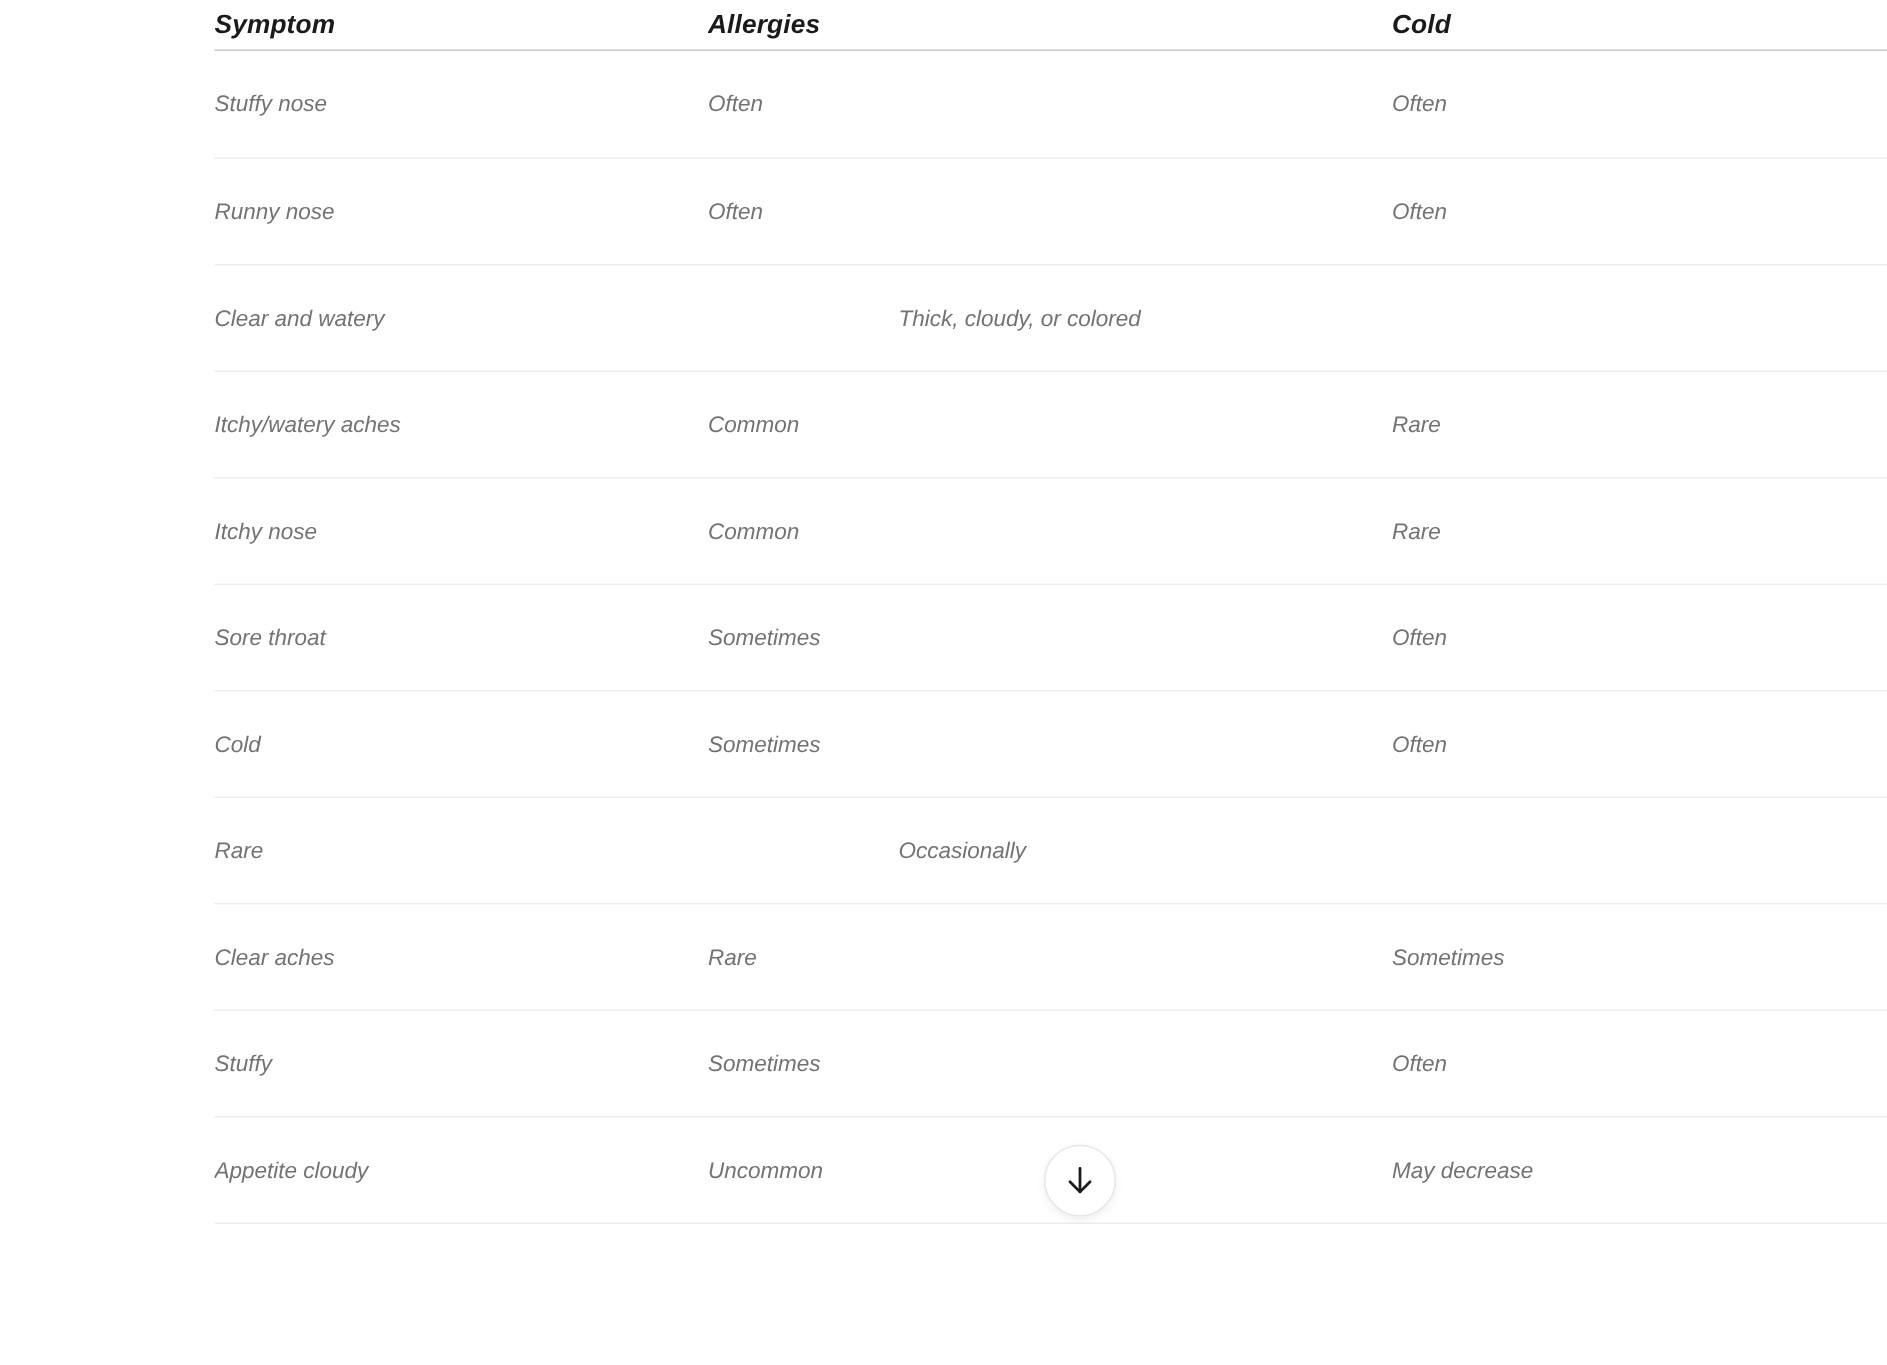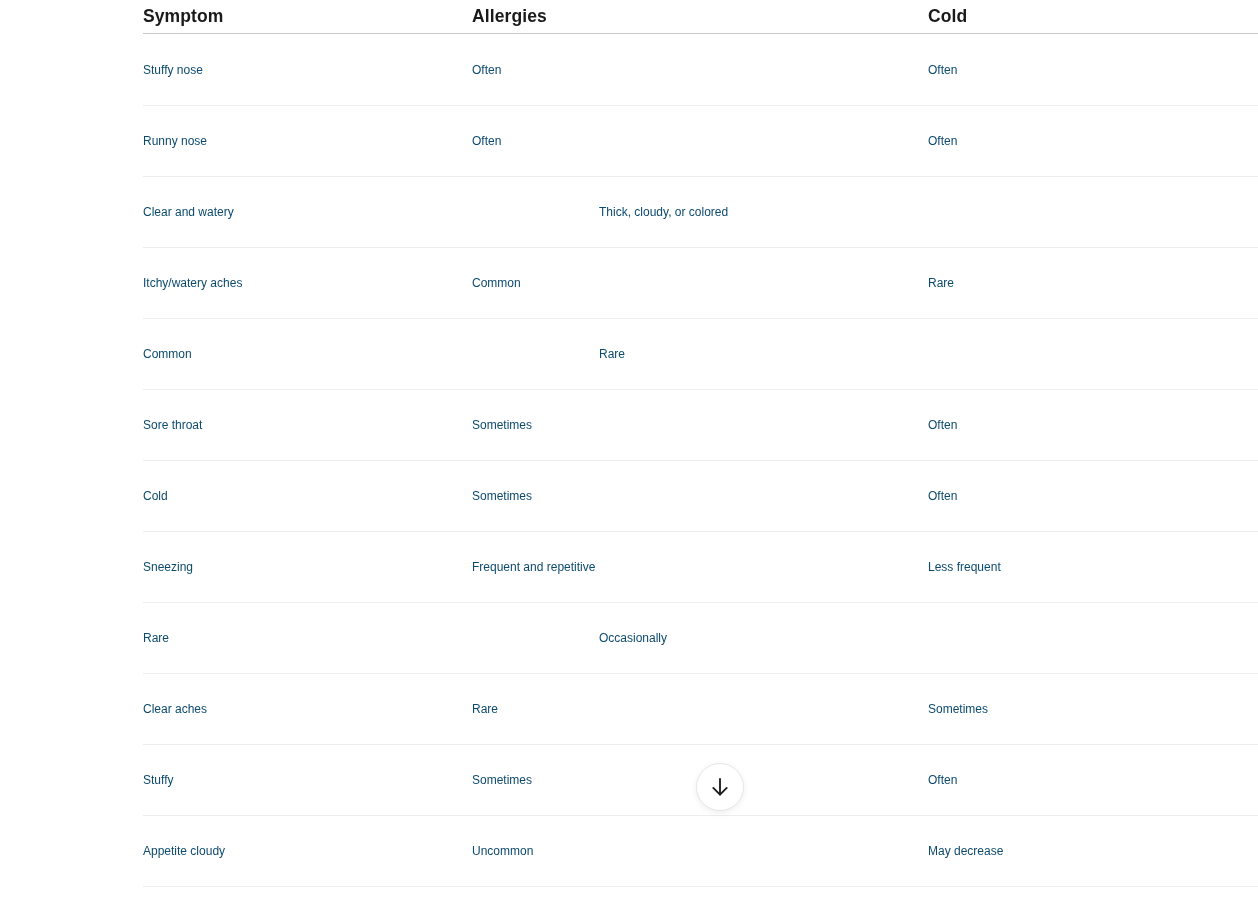--- a/index.html
+++ b/index.html
@@ -37,25 +37,25 @@
   }
   .trow {
     display: flex;
     height: 70px;
     align-items: center;
     border-bottom: 1px solid #ededed;
   }
   .trow.first { height: 71px; }
   .trow.last  { border-bottom: none; height: 69px; }
   .trow .cell {
-    font-size: 12px;
+    font-size: 15px;
     font-weight: normal;
-    color: #0c4a6e;
+    color: #737373;
   }
-  .cell { box-sizing: border-box; padding-right: 16px; white-space: nowrap; overflow: hidden; }
+  .cell { box-sizing: border-box; padding-right: 16px; white-space: nowrap; overflow: hidden; font-style: italic; }
   .c0 { width: 329px; }
   .c1 { width: 456px; }
   .c2 { flex: 1; }
   .scroll-btn {
     position: absolute;
     left: 696px;
     top: 763px;
     width: 48px;
     height: 48px;
     border-radius: 50%;
@@ -95,37 +95,33 @@
         <div class="trow">
           <div class="cell c1">Clear and watery</div>
           <div class="cell c2">Thick, cloudy, or colored</div>
         </div>
         <div class="trow">
           <div class="cell c0">Itchy/watery aches</div>
           <div class="cell c1">Common</div>
           <div class="cell c2">Rare</div>
         </div>
         <div class="trow">
+          <div class="cell c0">Itchy nose</div>
           <div class="cell c1">Common</div>
           <div class="cell c2">Rare</div>
         </div>
         <div class="trow">
           <div class="cell c0">Sore throat</div>
           <div class="cell c1">Sometimes</div>
           <div class="cell c2">Often</div>
         </div>
         <div class="trow">
           <div class="cell c0">Cold</div>
           <div class="cell c1">Sometimes</div>
           <div class="cell c2">Often</div>
-        </div>
-        <div class="trow">
-          <div class="cell c0">Sneezing</div>
-          <div class="cell c1">Frequent and repetitive</div>
-          <div class="cell c2">Less frequent</div>
         </div>
         <div class="trow">
           <div class="cell c1">Rare</div>
           <div class="cell c2">Occasionally</div>
         </div>
         <div class="trow">
           <div class="cell c0">Clear aches</div>
           <div class="cell c1">Rare</div>
           <div class="cell c2">Sometimes</div>
         </div>

